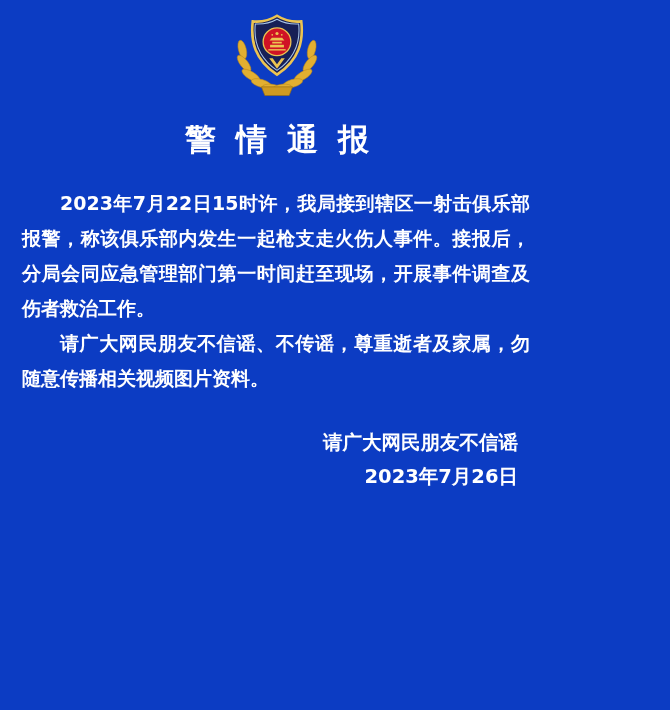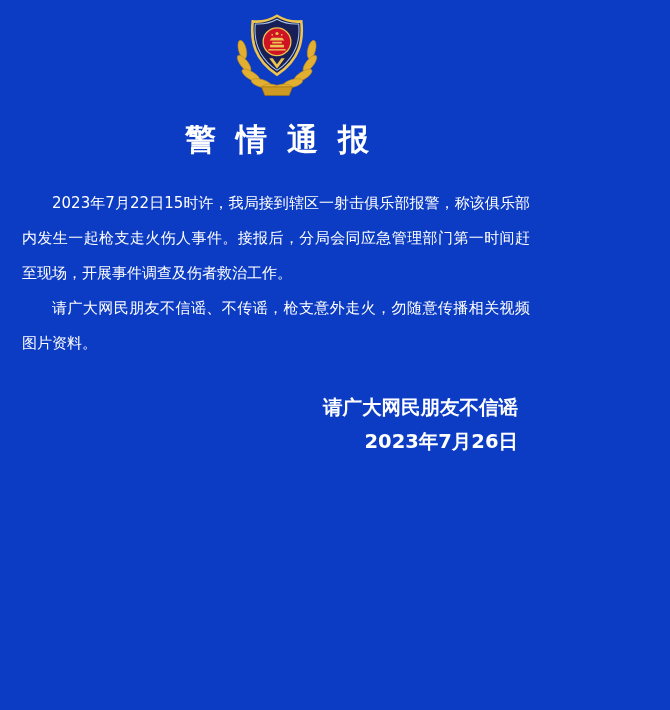--- a/index.html
+++ b/index.html
@@ -23,23 +23,23 @@
     text-align: center;
     font-size: 31px;
     font-weight: bold;
     letter-spacing: 20px;
     text-indent: 20px;
     line-height: 42px;
     color: #ffffff;
   }
   .notice-body {
     margin: 26px 24px 0 22px;
-    font-size: 15px;
+    font-size: 19px;
     line-height: 35px;
-    font-weight: 400;
+    font-weight: 700;
     text-align: justify;
     text-justify: inter-ideograph;
   }
   .notice-body p { margin: 0; text-indent: 2em; }
   .notice-signature {
     margin: 30px 36px 0 0;
     text-align: right;
     font-size: 19.5px;
     line-height: 34px;
     font-weight: 600;
@@ -83,21 +83,21 @@
       </g>
 
       <path d="M60,64 L51,52 L55,52 L60,59 L65,52 L69,52 Z" fill="#ecc451"></path>
     </svg>
   </div>
 
   <h1 class="notice-title">警情通报</h1>
 
   <div class="notice-body">
     <p>2023年7月22日15时许，我局接到辖区一射击俱乐部报警，称该俱乐部内发生一起枪支走火伤人事件。接报后，分局会同应急管理部门第一时间赶至现场，开展事件调查及伤者救治工作。</p>
-    <p>请广大网民朋友不信谣、不传谣，枪支意外走火，勿随意传播相关视频图片资料。</p>
+    <p>请广大网民朋友不信谣、不传谣，尊重逝者及家属，勿随意传播相关视频图片资料。</p>
   </div>
 
   <div class="notice-signature">
     <div>请广大网民朋友不信谣</div>
     <div>2023年7月26日</div>
   </div>
 
 </div>
 
 </body></html>

